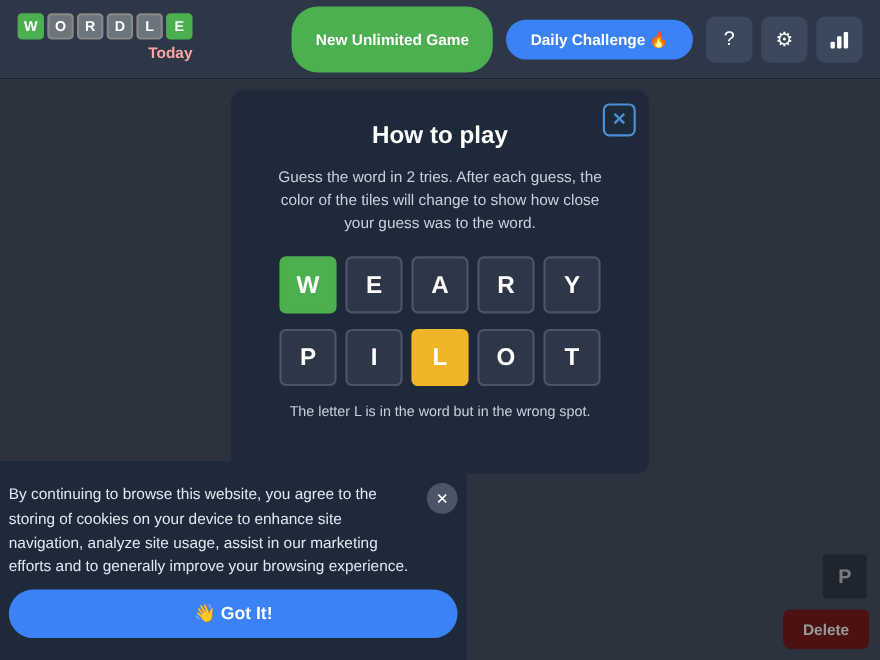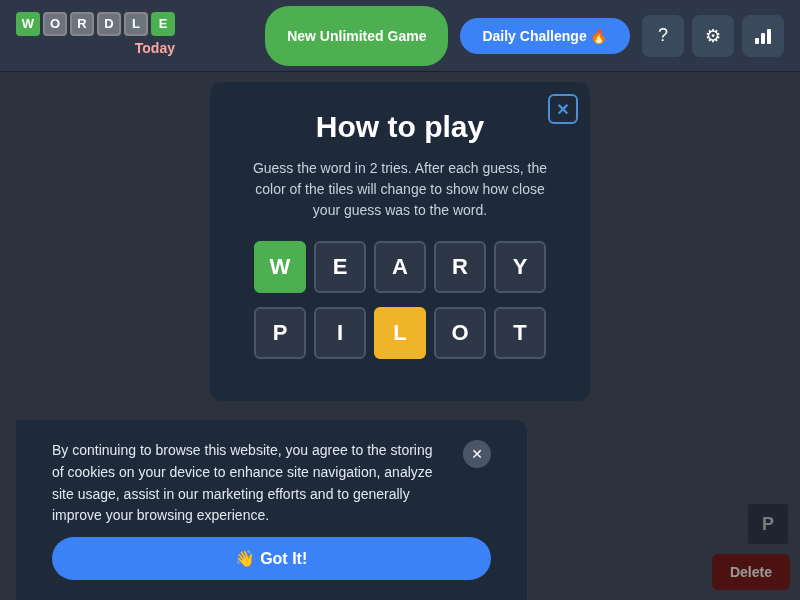--- a/index.html
+++ b/index.html
@@ -141,21 +141,21 @@
       background: transparent;
       color: #4a90d9;
       font-size: 16px;
       font-weight: 700;
       cursor: pointer;
       display: flex;
       align-items: center;
       justify-content: center;
     }
     .modal-title {
-      font-size: 30px;
+      font-size: 22px;
       font-weight: 700;
       margin-bottom: 14px;
     }
     .modal-desc {
       font-size: 14px;
       color: #c8d0dc;
       line-height: 1.5;
       margin-bottom: 20px;
     }
 
@@ -191,25 +191,25 @@
       font-size: 13px;
       color: #c8d0dc;
       margin-bottom: 20px;
       line-height: 1.4;
     }
 
     
     .cookie-banner {
       position: absolute;
       bottom: 0;
-      left: 16px;
-      width: 511px;
+      left: 0;
+      width: 424px;
       background: #1e2a3a;
       border-radius: 0 12px 0 0;
-      padding: 20px 36px;
+      padding: 20px 8px;
       color: white;
       z-index: 10;
     }
     .cookie-header {
       display: flex;
       justify-content: space-between;
       align-items: flex-start;
       margin-bottom: 10px;
     }
     .cookie-text {
@@ -351,20 +351,21 @@
         <div class="tile">Y</div>
       </div>
 
       <div class="word-row">
         <div class="tile">P</div>
         <div class="tile">I</div>
         <div class="tile yellow">L</div>
         <div class="tile">O</div>
         <div class="tile">T</div>
       </div>
+      <p class="hint-text">The letter L is in the word but in the wrong spot.</p>
     </div>
   </div>
 
   <div class="cookie-banner">
     <div class="cookie-header">
       <p class="cookie-text">By continuing to browse this website, you agree to the storing of cookies on your device to enhance site navigation, analyze site usage, assist in our marketing efforts and to generally improve your browsing experience.</p>
       <button class="cookie-close">✕</button>
     </div>
     <button class="btn-got-it">👋 Got It!</button>
   </div>

